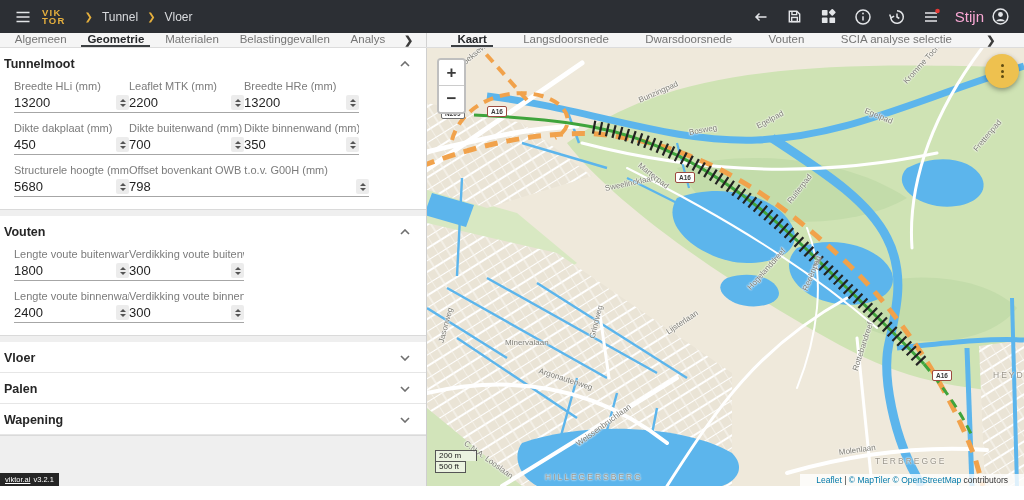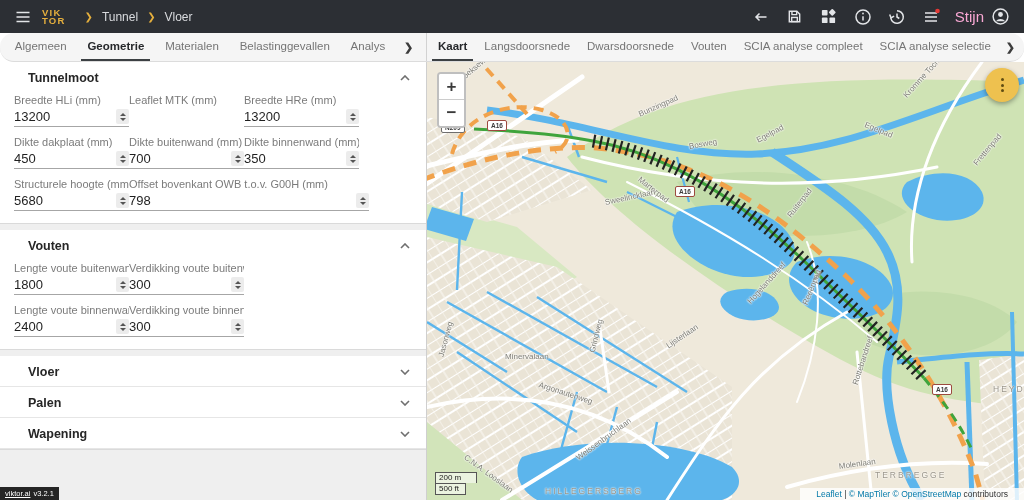--- a/index.html
+++ b/index.html
@@ -10,34 +10,34 @@
   .hamburger { width:26px; height:26px; display:flex; align-items:center; justify-content:center; cursor:pointer; }
   .logo { margin:0 10px 0 6px; line-height:8px; }
   .logo span { display:block; color:#e5af3d; font-weight:800; font-size:9.5px; letter-spacing:1.2px; }
   .crumb-sep { color:#e5af3d; font-size:10px; margin:0 9px; }
   .crumb { font-size:12px; color:#d9dbde; }
   .tb-spacer { flex:1; }
   .tb-icon { width:28px; height:28px; display:flex; align-items:center; justify-content:center; cursor:pointer; position:relative; margin-left:6px; }
   .username { font-size:15px; margin:0 2px 0 10px; color:#f9a8d4; }
 
   
-  .tabsrow { height:29px; display:flex; background:#f5f5f5; border-bottom:1px solid #dcdcdc;border-radius:14px; }
+  .tabsrow { height:15px; display:flex; background:#f5f5f5; border-bottom:1px solid #dcdcdc; }
   .tabs-left { width:427px; display:flex; align-items:stretch; justify-content:space-evenly; border-right:1px solid #d2d2d2; }
   .tabs-right { flex:1; display:flex; align-items:stretch; justify-content:space-evenly; }
   .tab { font-size:11.5px; color:#757575; display:flex; align-items:center; padding:0 6px; cursor:pointer; border-bottom:2px solid transparent; white-space:nowrap; }
   .tab.active { color:#26282b; font-weight:bold; border-bottom:2px solid #3c4043; }
   .tab-overflow { display:flex; align-items:center; padding:0 4px; color:#3c3c3c; font-weight:bold; font-size:11px; cursor:pointer; }
 
   
   .content { display:flex; height:438px; }
 
   
   .panel { width:427px; background:#efefef; border-right:1px solid #cfcfcf; position:relative; overflow:hidden; }
   .card { background:#fff; border-bottom:1px solid #dadada; margin-bottom:6px; }
-  .card-header { display:flex; align-items:center; justify-content:space-between; padding:9px 16px 7px 28px; cursor:pointer; }
+  .card-header { display:flex; align-items:center; justify-content:space-between; padding:9px 16px 7px 4px; cursor:pointer; }
   .card-title { font-size:12.5px; font-weight:bold; color:#262626; }
   .fields { padding:2px 16px 10px 14px; }
   .frow { display:flex; margin-bottom:9px; }
   .field { width:115px; }
   .field.wide { width:240px; }
   .f-label { display:block; font-size:11px; color:#7b7b7b; margin-bottom:2px; white-space:nowrap; overflow:hidden; }
   .f-input { display:flex; align-items:flex-end; border-bottom:1px solid #a6a6a6; padding-bottom:1px; }
   .f-input input { flex:1; min-width:0; border:none; outline:none; font-family:"Liberation Sans",sans-serif; font-size:13px; color:#1f1f1f; height:17px; background:transparent; }
   .stepper { width:13px; height:15px; background:#ececec; border-radius:2px; display:flex; flex-direction:column; align-items:center; justify-content:center; gap:2px; cursor:pointer; margin-bottom:1px; }
   .arr-up { width:0; height:0; border-left:3px solid transparent; border-right:3px solid transparent; border-bottom:3.5px solid #555; }
@@ -58,21 +58,21 @@
   .badge-a { border:1px solid #9c4a3f; }
   .badge-n { border:1px solid #6e6e6e; }
 
   .zoomctl { position:absolute; left:10px; top:10px; width:29px; border:2px solid rgba(0,0,0,.25); border-radius:4px; overflow:hidden; background:#fff; }
   .zoomctl .zbtn { height:26px; display:flex; align-items:center; justify-content:center; font-size:17px; font-weight:bold; color:#3a3a3a; cursor:pointer; background:#fff; }
   .zoomctl .zbtn:first-child { border-bottom:1px solid #ccc; }
 
   .fab { position:absolute; right:5px; top:6px; width:34px; height:34px; border-radius:50%; background:#eec14f; box-shadow:0 2px 5px rgba(0,0,0,.35); display:flex; flex-direction:column; align-items:center; justify-content:center; gap:2.5px; cursor:pointer; }
   .fab i { width:3px; height:3px; border-radius:50%; background:#5f4c12; }
 
-  .scale { position:absolute; left:8px; bottom:5px; font-size:8px; color:#222; }
+  .scale { position:absolute; left:8px; bottom:13px; font-size:8px; color:#222; }
   .scale .sline { background:rgba(255,255,255,.55); border:1.5px solid #555; padding:0 3px; line-height:10px; }
   .scale .metric { width:42px; border-bottom:none; }
   .scale .imperial { width:31px; }
 
   .attribution { position:absolute; right:0; bottom:0; background:rgba(255,255,255,.8); font-size:8.5px; padding:1px 16px; color:#333; white-space:nowrap; }
   .attribution a { color:#0078a8; text-decoration:none; cursor:pointer; }
 </style>
 </head>
 <body>
 
@@ -149,21 +149,20 @@
     <div class="tab">Materialen</div>
     <div class="tab">Belastinggevallen</div>
     <div class="tab">Analys</div>
     <div class="tab-overflow">❯</div>
   </div>
   <div class="tabs-right">
     <div class="tab active">Kaart</div>
     <div class="tab">Langsdoorsnede</div>
     <div class="tab">Dwarsdoorsnede</div>
     <div class="tab">Vouten</div>
-    <div class="tab">SCIA analyse compleet</div>
     <div class="tab">SCIA analyse selectie</div>
     <div class="tab-overflow">❯</div>
   </div>
 </div>
 
 <div class="content">
 
   <div class="panel">
 
     <div class="card">
@@ -180,20 +179,27 @@
             <div class="f-input">
                 <input value="13200" style="">
               <div class="stepper">
                   <i class="arr-up"></i>
                   <i class="arr-dn"></i>
                 </div>
               </div>
           </div>
           <div class="field">
             <label class="f-label">Leaflet MTK (mm)</label>
+            <div class="f-input">
+                <input value="2200" style="">
+              <div class="stepper">
+                  <i class="arr-up"></i>
+                  <i class="arr-dn"></i>
+                </div>
+              </div>
           </div>
           <div class="field">
             <label class="f-label">Breedte HRe (mm)</label>
             <div class="f-input">
                 <input value="13200" style="">
               <div class="stepper">
                   <i class="arr-up"></i>
                   <i class="arr-dn"></i>
                 </div>
               </div>

